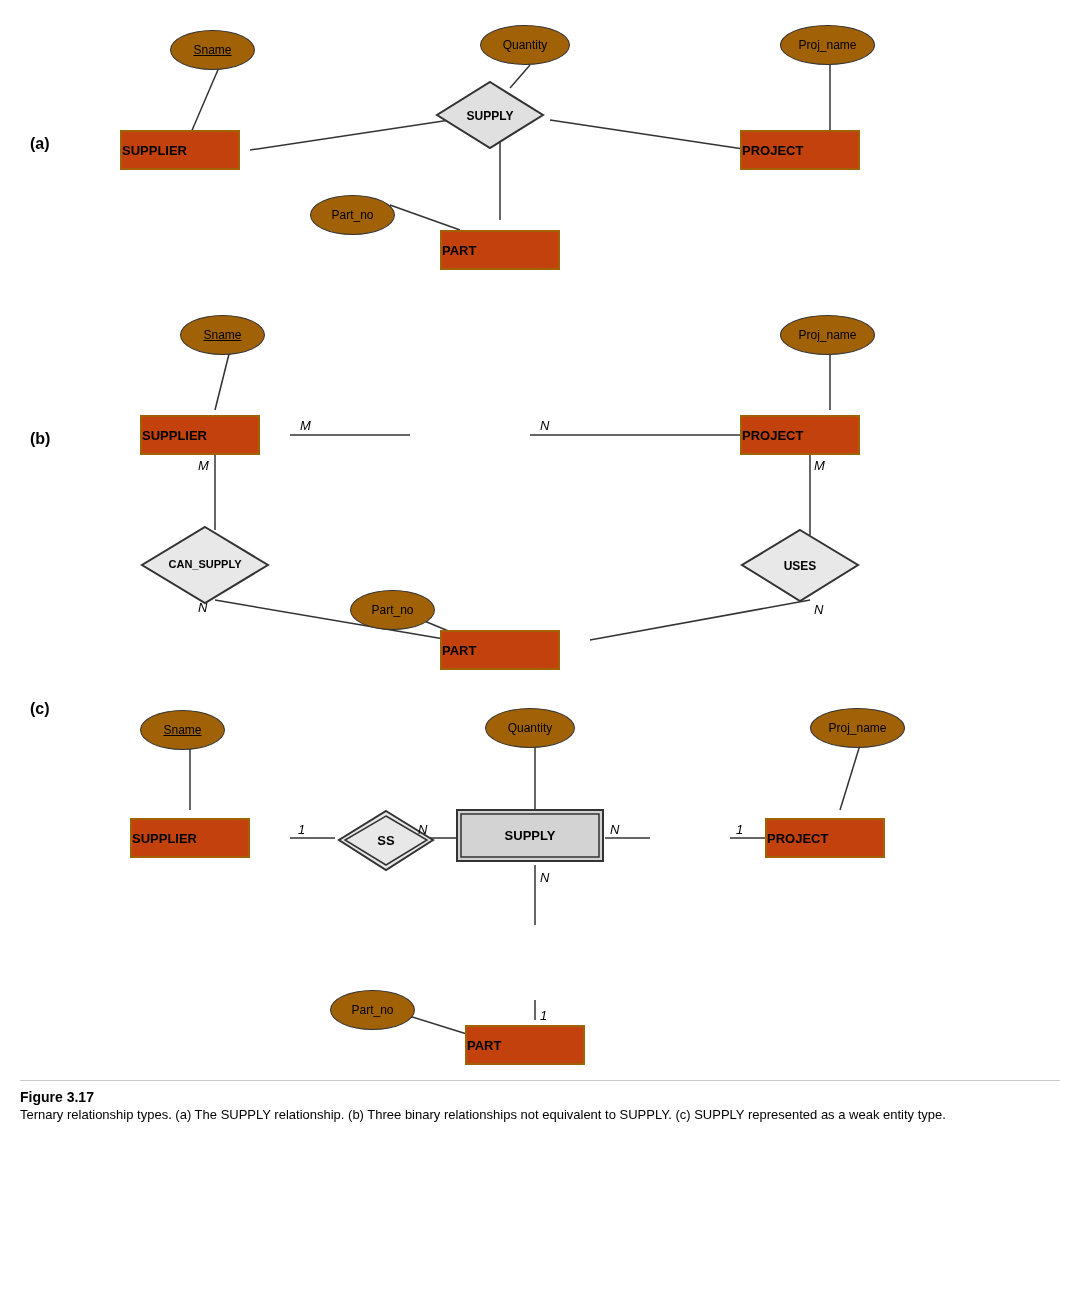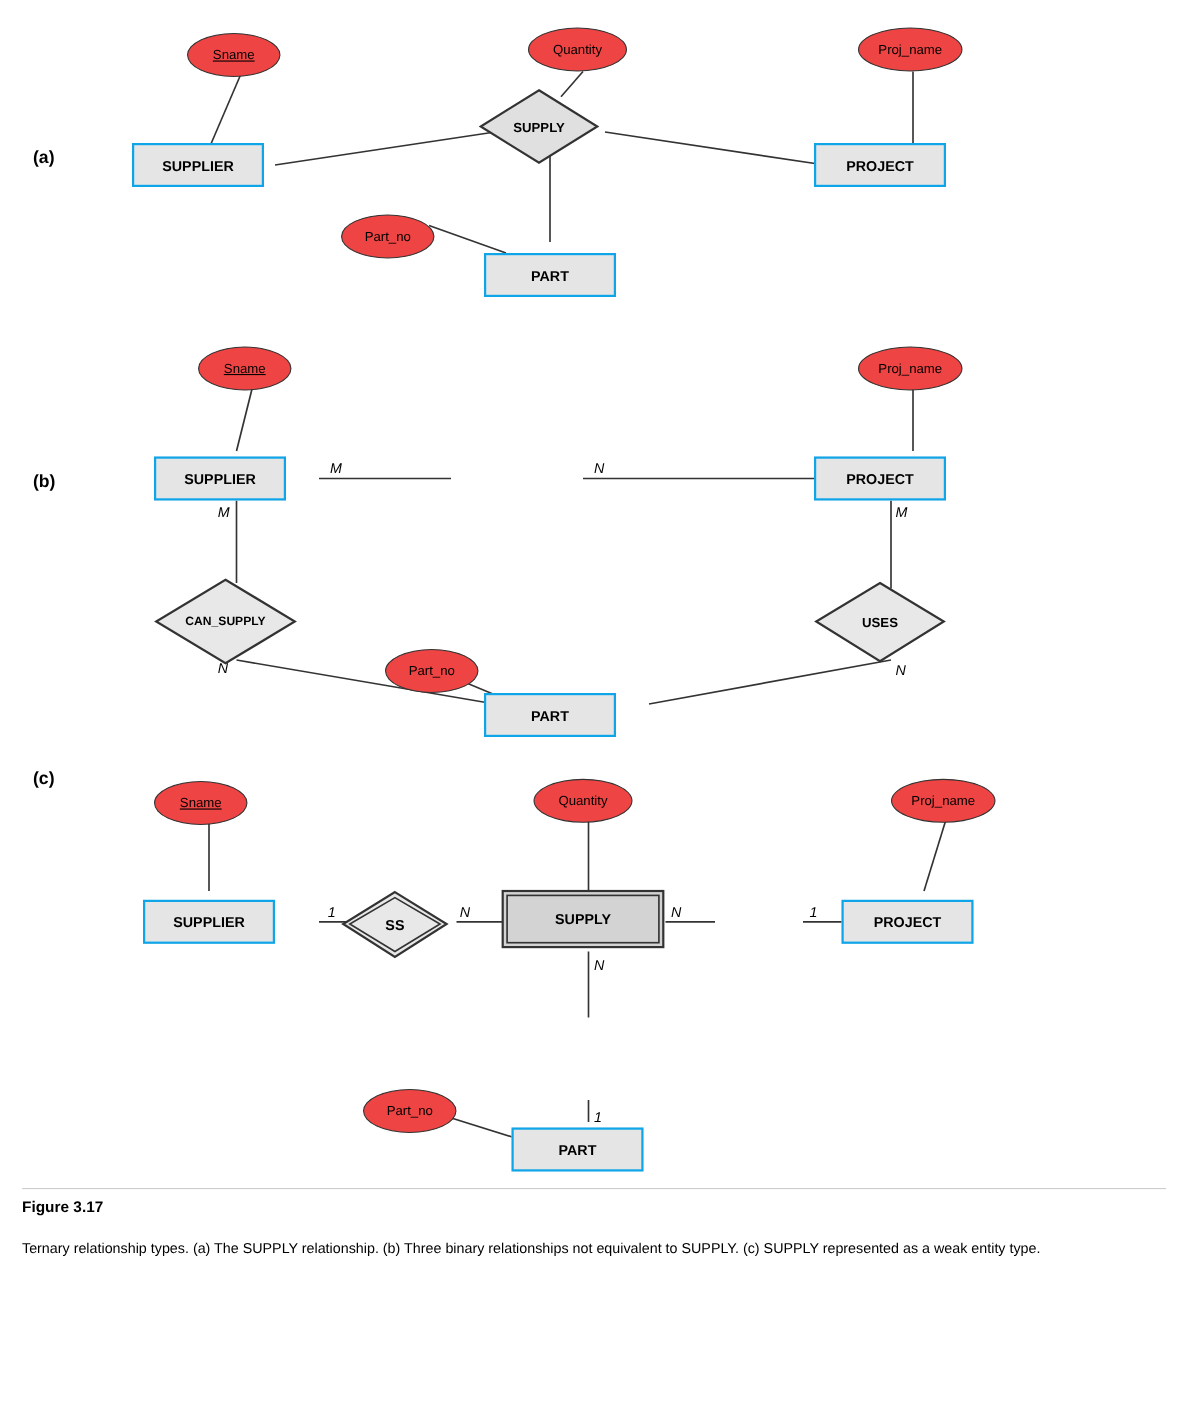--- a/index.html
+++ b/index.html
@@ -14,39 +14,38 @@
 
     .section-label {
       font-weight: bold;
       font-size: 16px;
       position: absolute;
     }
 
     
     .entity {
       position: absolute;
-      background: #e5e5e5;
-      border: 2px solid #0ea5e9;
+      background: #c2410c;
+      border: 2px solid #a16207;
       display: flex;
       align-items: center;
-      justify-content: center;
       font-weight: bold;
       font-size: 13px;
     }
 
     
     .attribute {
       position: absolute;
       border: 1.5px solid #333;
       border-radius: 50%;
       display: flex;
       align-items: center;
       justify-content: center;
       font-size: 12px;
-      background: #ef4444;
+      background: #a16207;
     }
     .attribute.underline span {
       text-decoration: underline;
     }
 
     
     .card-label {
       position: absolute;
       font-size: 13px;
       font-style: italic;
@@ -54,21 +53,21 @@
 
     
     .figure-caption {
       margin-top: 20px;
       padding-top: 10px;
       border-top: none;
     }
     .figure-caption .title {
       font-weight: bold;
       font-size: 14px;
-      margin-bottom: 20px;
+      margin-bottom: 0;
     }
     .figure-caption .desc {
       font-size: 13px;
       line-height: 1.5;
     }
 
     svg.lines {
       position: absolute;
       top: 0; left: 0;
       pointer-events: none;
@@ -246,21 +245,21 @@
   <div class="attribute" style="left:790px; top:18px; width:95px; height:40px;">
     <span>Proj_name</span>
   </div>
 
   <div class="entity" style="left:110px; top:128px; width:120px; height:40px;">
     <span>SUPPLIER</span>
   </div>
 
   <div class="card-label" style="left:278px; top:132px;">1</div>
 
-  <div style="position:absolute; left:289px; top:118px; width:100px; height:65px;">
+  <div style="position:absolute; left:316px; top:118px; width:100px; height:65px;">
     <svg width="100" height="65">
       <polygon points="50,3 97,32 50,62 3,32" fill="#e8e8e8" stroke="#333" stroke-width="2"></polygon>
       <polygon points="50,8 91,32 50,57 9,32" fill="none" stroke="#333" stroke-width="1.5"></polygon>
       <text x="50" y="37" text-anchor="middle" font-size="13" font-weight="bold">SS</text>
     </svg>
   </div>
 
   <div class="card-label" style="left:398px; top:132px;">N</div>
 
   <div style="position:absolute; left:435px; top:118px; width:150px; height:55px;">

